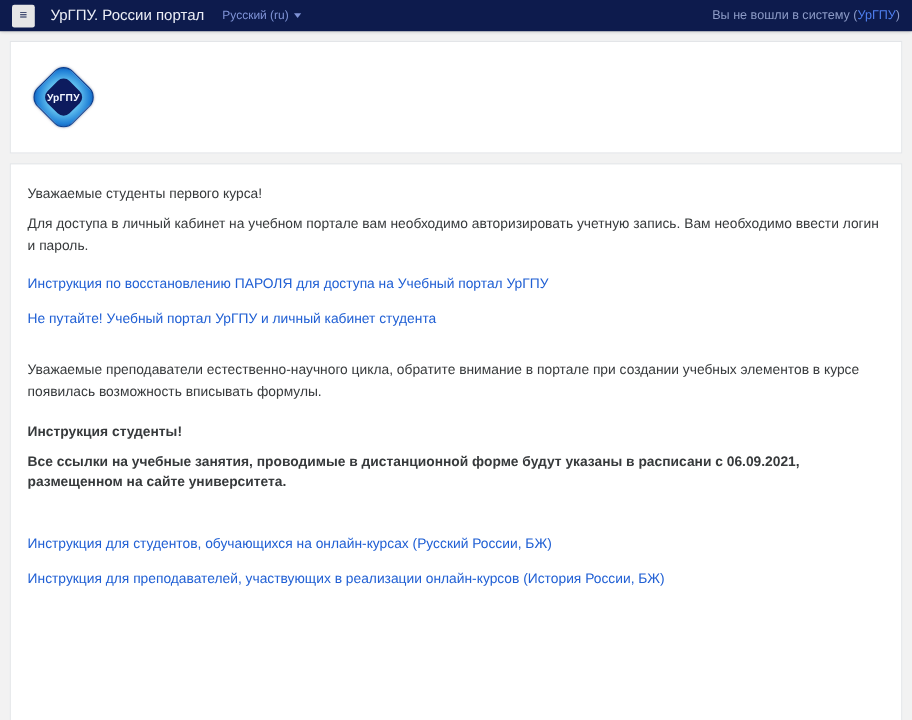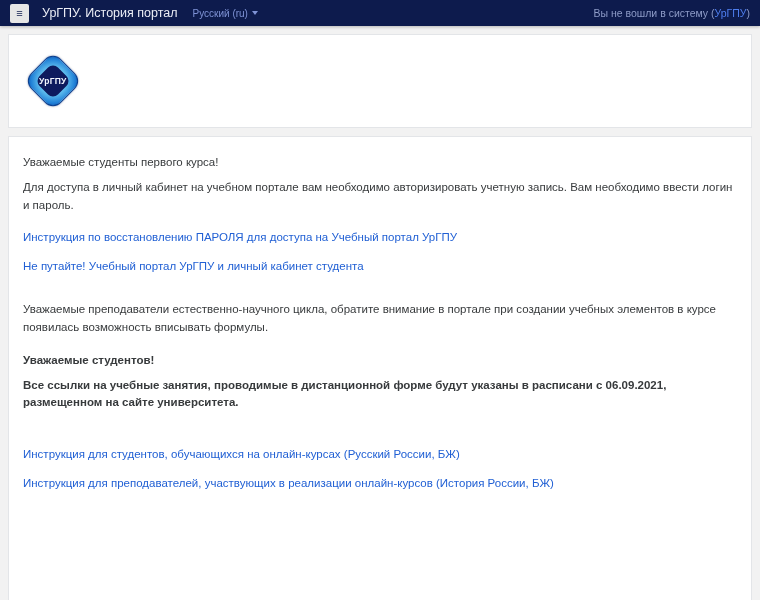--- a/index.html
+++ b/index.html
@@ -146,21 +146,21 @@
   }
   .gap-sm { height: 8px; }
   .gap-md { height: 14px; }
   .gap-lg { height: 27px; }
 </style>
 </head>
 <body>
 
 <header class="navbar">
   <button class="hamburger-btn">≡</button>
-  <a class="brand">УрГПУ. История портал</a>
+  <a class="brand">УрГПУ. России портал</a>
   <span class="lang">
     <span>Русский (ru)</span>
     <span class="caret"></span>
   </span>
   <span class="login-status">
     <span>Вы не вошли в систему (</span><a>УрГПУ</a><span>)</span>
   </span>
 </header>
 
 <section class="card logo-card">
@@ -183,21 +183,21 @@
 
   <a class="link-row">Инструкция по восстановлению ПАРОЛЯ для доступа на Учебный портал УрГПУ</a>
   <a class="link-row">Не путайте! Учебный портал УрГПУ и личный кабинет студента</a>
 
   <div class="gap-md"></div>
 
   <p class="para">Уважаемые преподаватели естественно-научного цикла, обратите внимание в портале при создании учебных элементов в курсе появилась возможность вписывать формулы.</p>
 
   <div class="gap-sm"></div>
 
-  <p class="para bold">Уважаемые студентов!</p>
+  <p class="para bold">Инструкция студенты!</p>
   <p class="para bold">Все ссылки на учебные занятия, проводимые в дистанционной форме будут указаны в расписани с 06.09.2021, размещенном на сайте университета.</p>
 
   <div class="gap-lg"></div>
 
   <a class="link-row">Инструкция для студентов, обучающихся на онлайн-курсах (Русский России, БЖ)</a>
   <a class="link-row">Инструкция для преподавателей, участвующих в реализации онлайн-курсов (История России, БЖ)</a>
 
 </section>
 
 </body></html>

